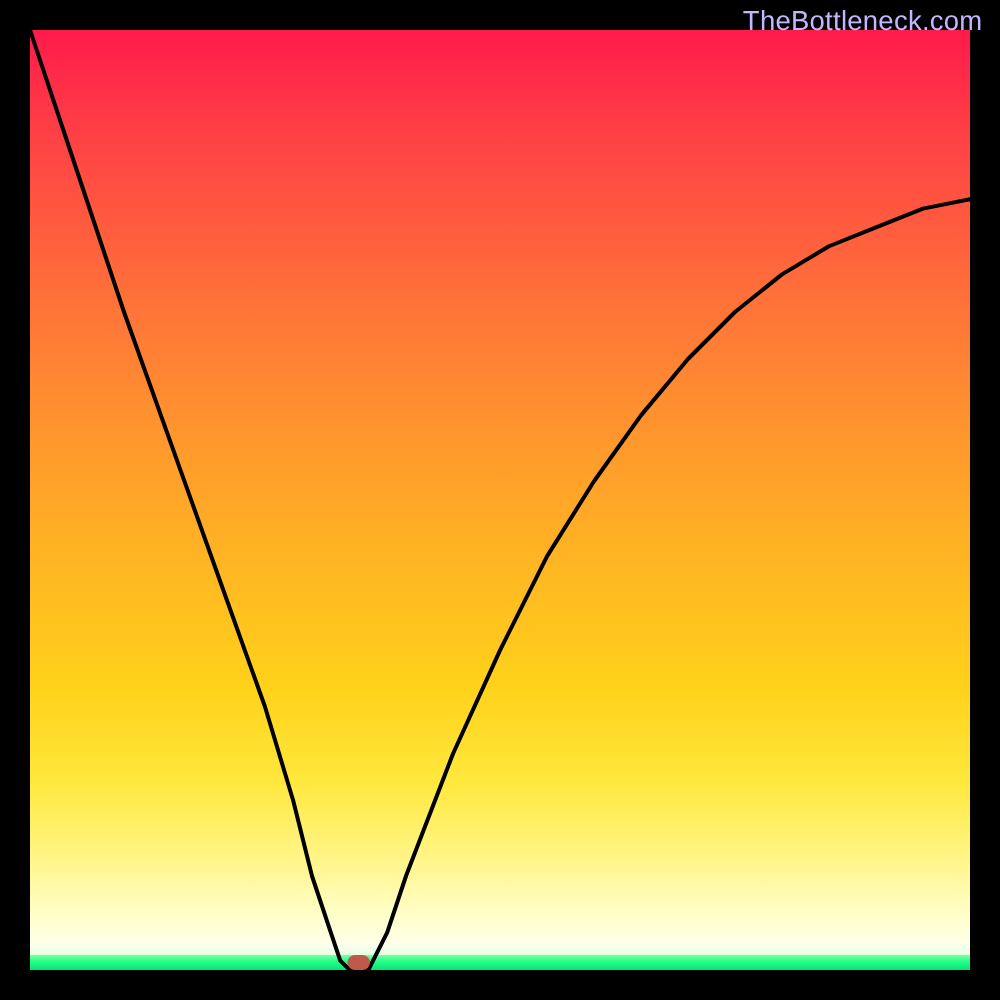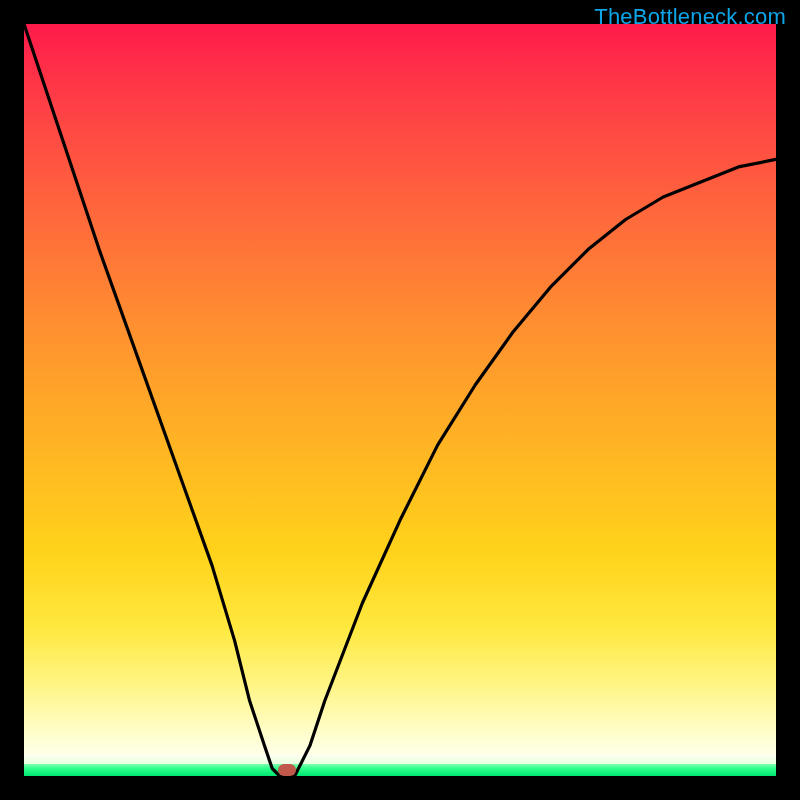--- a/index.html
+++ b/index.html
@@ -14,21 +14,21 @@
   .frame {
     position: relative;
     width: 800px;
     height: 800px;
     background: #000;
   }
   .watermark {
     position: absolute;
     top: 4px;
     right: 14px;
-    color: #0ea5e9;
+    color: #c4b5fd;
     font-size: 22px;
     font-weight: 500;
     letter-spacing: 0.2px;
     z-index: 5;
     user-select: none;
   }
   .plot-area {
     position: absolute;
     left: 24px;
     top: 24px;

